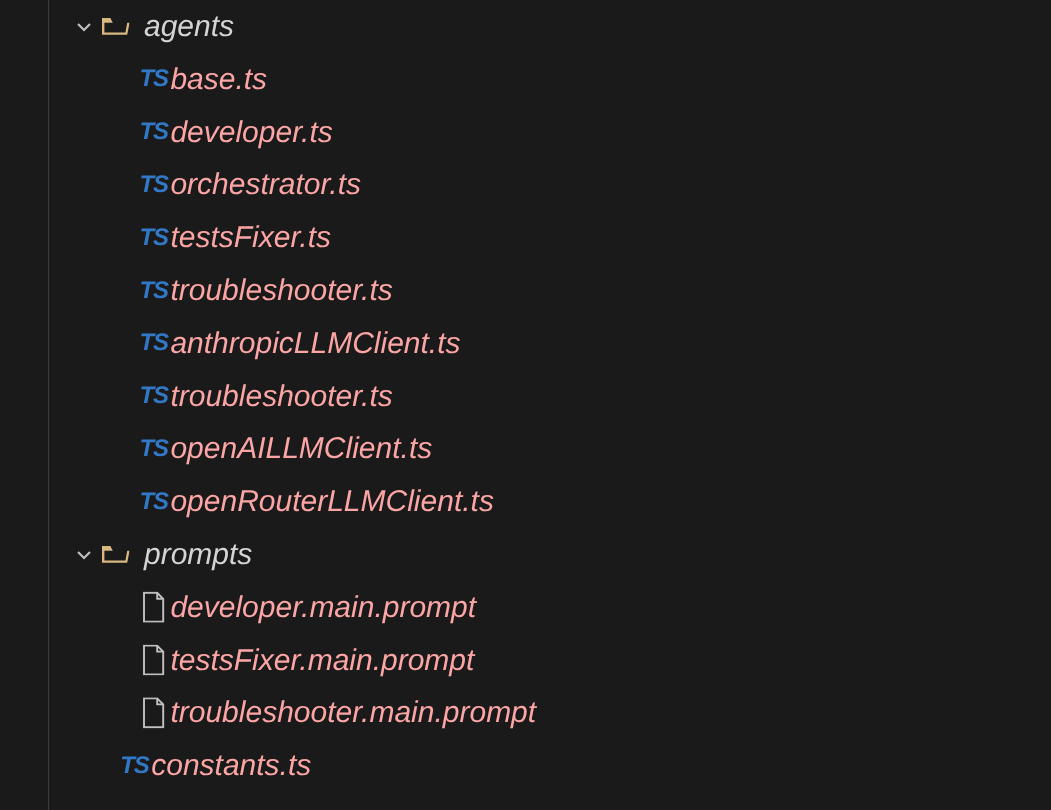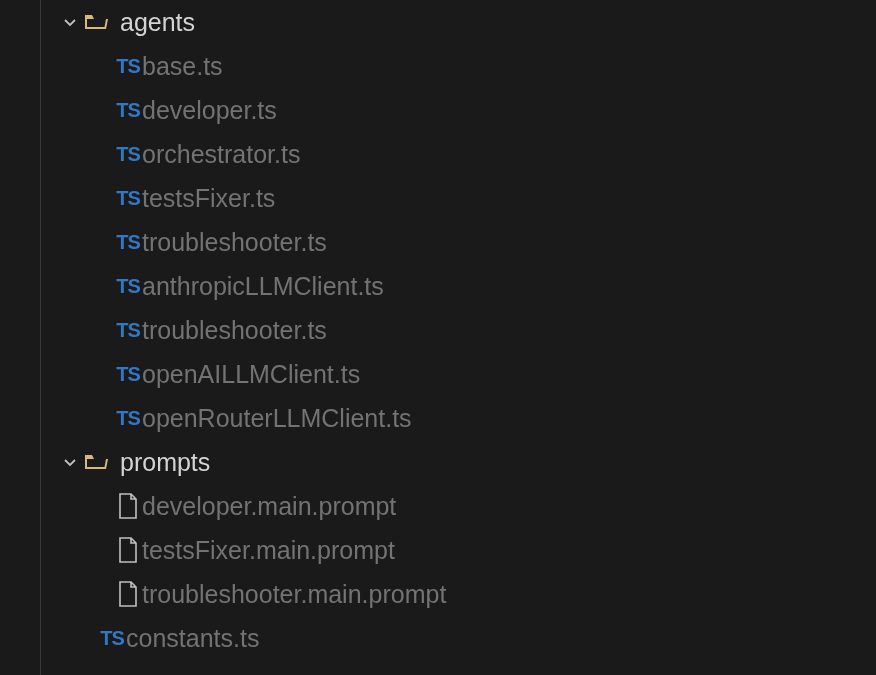--- a/index.html
+++ b/index.html
@@ -27,20 +27,21 @@
     }
     .tree {
       padding-top: 0;
       padding-left: 50px;
     }
     .row {
       display: flex;
       align-items: center;
       height: 44px;
       cursor: pointer;
+      font-style: italic;
     }
     .row.folder {
       padding-left: 10px;
     }
     .row.file {
       padding-left: 64px;
     }
     .row.rootfile {
       padding-left: 48px;
     }
@@ -84,21 +85,21 @@
       font-weight: 700;
       font-size: 20px;
       letter-spacing: -1px;
       font-family: Arial, sans-serif;
     }
     .generic-file-icon svg {
       width: 22px;
       height: 26px;
     }
     .label {
-      color: #737373;
+      color: #fca5a5;
       white-space: nowrap;
     }
     .folder .label {
       color: #d4d4d4;
     }
   </style>
 </head>
 <body>
 
 <div class="border-line"></div>

